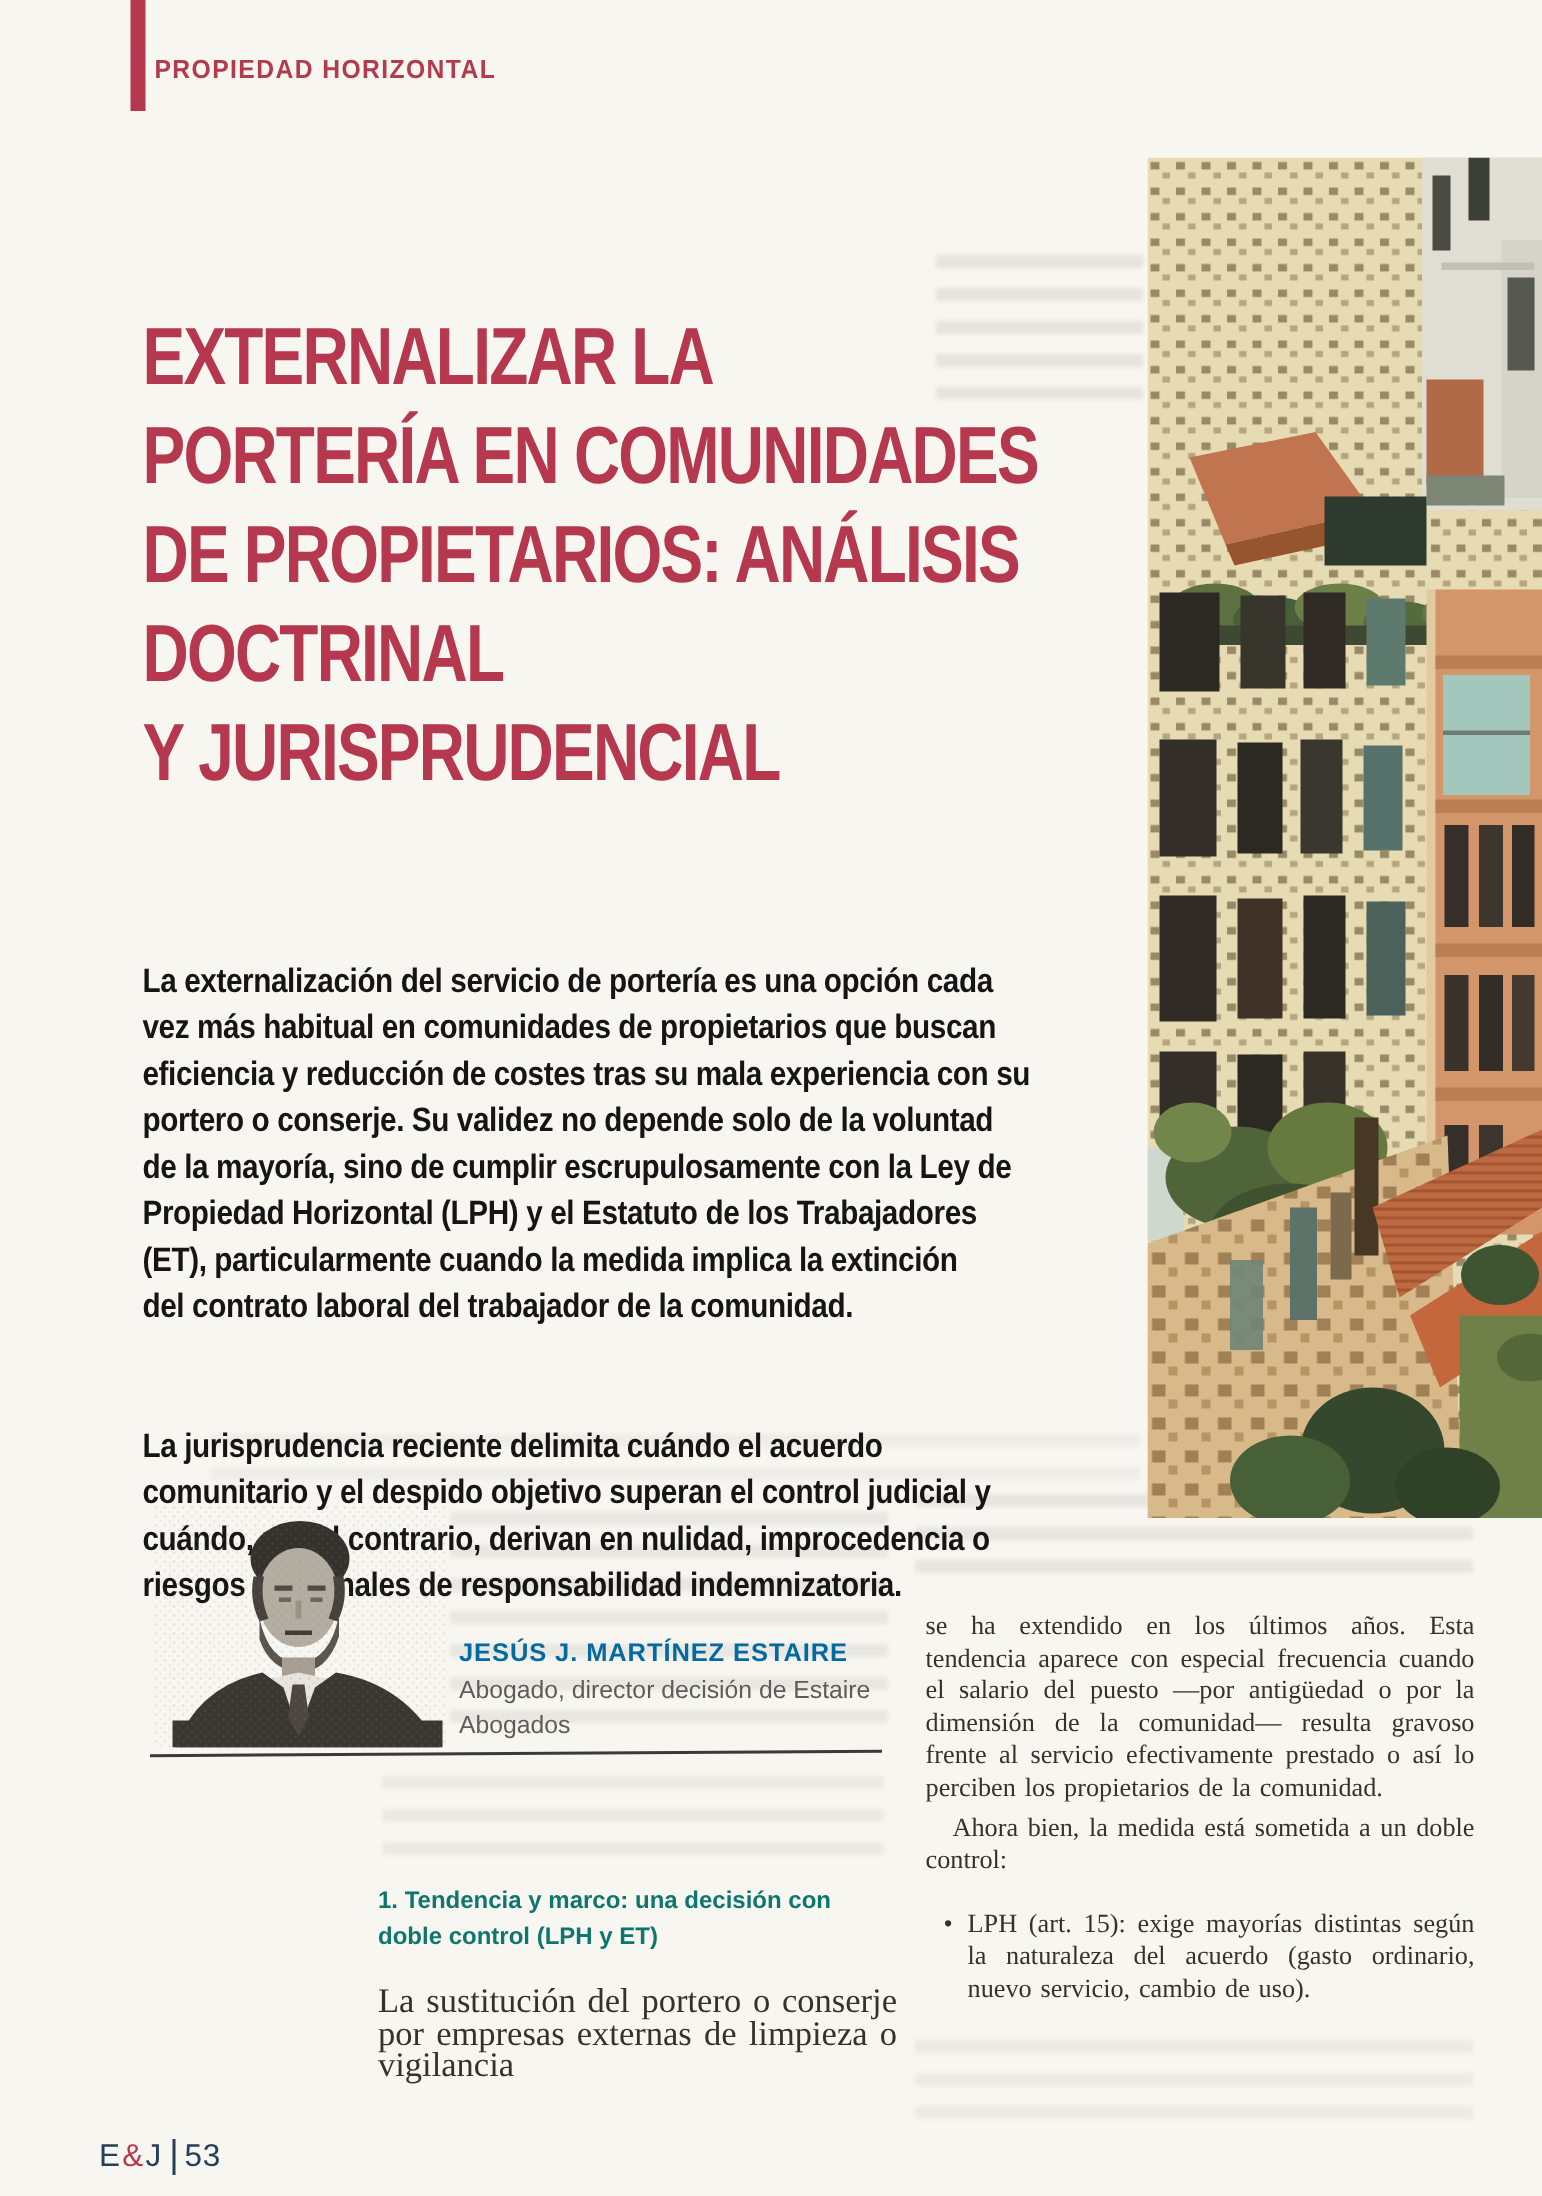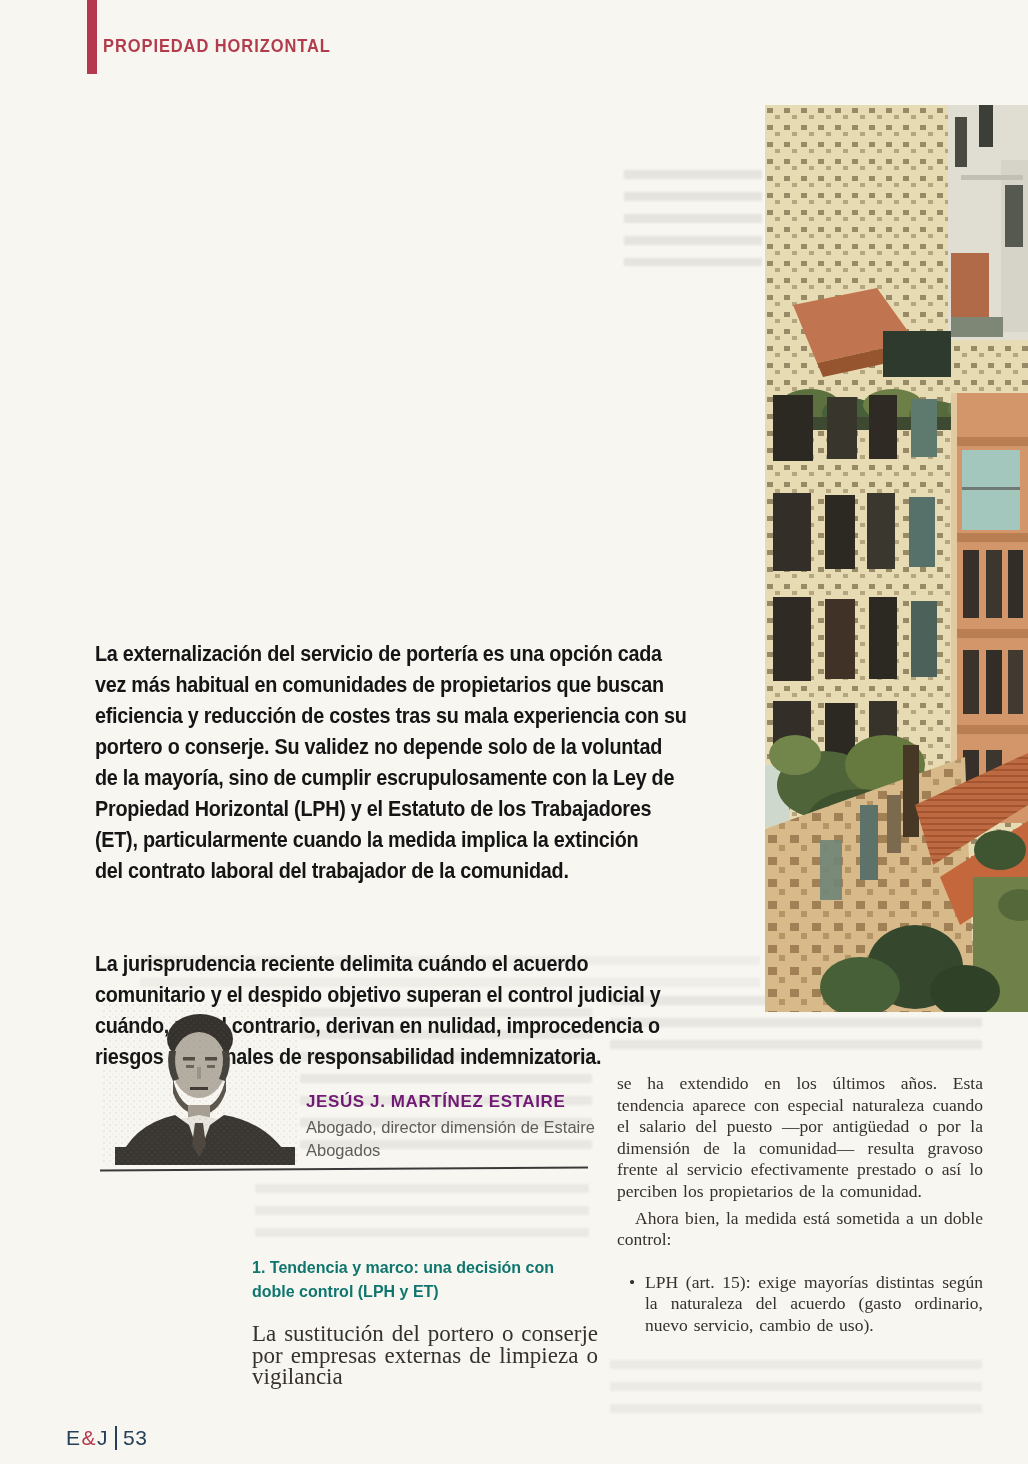--- a/index.html
+++ b/index.html
@@ -29,21 +29,21 @@
     transform:scaleX(0.88); transform-origin:left top;
     color:#151515; font-size:22.5px; font-weight:bold; line-height:31px;
     letter-spacing:-0.3px; white-space:pre;
   }
   
   .building-photo { position:absolute; left:765px; top:105px; width:263px; height:907px; }
   
   .author-portrait { position:absolute; left:103px; top:1003px; width:195px; height:162px; }
   .author-name {
     position:absolute; left:306px; top:1092px;
-    font-size:17px; font-weight:bold; color:#701a75; letter-spacing:0.6px; white-space:pre;
+    font-size:17px; font-weight:bold; color:#0369a1; letter-spacing:0.6px; white-space:pre;
   }
   .author-role {
     position:absolute; left:306px; top:1116px;
     font-size:16.5px; color:#5d5c58; line-height:23px; white-space:pre;
   }
   .author-rule { position:absolute; left:100px; top:1168px; width:488px; height:2px; background:#3a3a3a; transform:rotate(-0.35deg); }
   
   .serif { font-family:"Liberation Serif", serif; color:#36312b; }
   .col-right { position:absolute; left:617px; top:1073px; width:366px; }
   .col-right p { font-size:17.5px; line-height:21.6px; text-align:justify; word-spacing:1.5px; }
@@ -81,20 +81,27 @@
   <div class="kicker-bar"></div>
   <div class="kicker">PROPIEDAD HORIZONTAL</div>
 
   <div class="ghost g1"></div>
   <div class="ghost g2"></div>
   <div class="ghost g3"></div>
   <div class="ghost g4"></div>
   <div class="ghost g5"></div>
   <div class="ghost g6"></div>
 
+  <div class="title">
+    <div class="tline">EXTERNALIZAR LA</div>
+    <div class="tline">PORTERÍA EN COMUNIDADES</div>
+    <div class="tline">DE PROPIETARIOS: ANÁLISIS</div>
+    <div class="tline">DOCTRINAL</div>
+    <div class="tline">Y JURISPRUDENCIAL</div>
+  </div>
 
   <div class="intro">
     <div>La externalización del servicio de portería es una opción cada
 vez más habitual en comunidades de propietarios que buscan
 eficiencia y reducción de costes tras su mala experiencia con su
 portero o conserje. Su validez no depende solo de la voluntad
 de la mayoría, sino de cumplir escrupulosamente con la Ley de
 Propiedad Horizontal (LPH) y el Estatuto de los Trabajadores
 (ET), particularmente cuando la medida implica la extinción
 del contrato laboral del trabajador de la comunidad.</div>
@@ -223,26 +230,26 @@
       <rect x="87" y="84" width="18" height="3" fill="#3f3a34"></rect>
       <rect x="85" y="102" width="22" height="16" fill="#a79f93"></rect>
       <polygon points="68,118 96,112 124,118 114,144 80,144" fill="#e8e5de"></polygon>
       <path d="M14,162 Q28,122 72,112 L86,122 L96,152 L107,122 L121,112 Q168,120 190,162 Z" fill="#3a3733"></path>
       <rect x="12" y="144" width="180" height="18" fill="#3a3733"></rect>
       <polygon points="92,120 100,120 103,142 96,154 89,142" fill="#4c463f"></polygon>
       <rect width="195" height="162" fill="url(#pgrain)" opacity="0.28"></rect>
     </svg>
   </div>
   <div class="author-name">JESÚS J. MARTÍNEZ ESTAIRE</div>
-  <div class="author-role">Abogado, director dimensión de Estaire
+  <div class="author-role">Abogado, director decisión de Estaire
 Abogados</div>
   <div class="author-rule"></div>
 
   <div class="col-right serif">
-    <p>se ha extendido en los últimos años. Esta tendencia aparece con especial naturaleza cuando el salario del puesto —por antigüedad o por la dimensión de la comunidad— resulta gravoso frente al servicio efectivamente prestado o así lo perciben los propietarios de la comunidad.</p>
+    <p>se ha extendido en los últimos años. Esta tendencia aparece con especial frecuencia cuando el salario del puesto —por antigüedad o por la dimensión de la comunidad— resulta gravoso frente al servicio efectivamente prestado o así lo perciben los propietarios de la comunidad.</p>
     <p class="p2">Ahora bien, la medida está sometida a un doble control:</p>
     <div class="bullet-item">
       <span class="bullet-glyph">•</span>
       <span class="bullet-text">LPH (art. 15): exige mayorías distintas según la naturaleza del acuerdo (gasto ordinario, nuevo servicio, cambio de uso).</span>
     </div>
   </div>
 
   <div class="col-left">
     <div class="section-heading">1. Tendencia y marco: una decisión con
 doble control (LPH y ET)</div>

